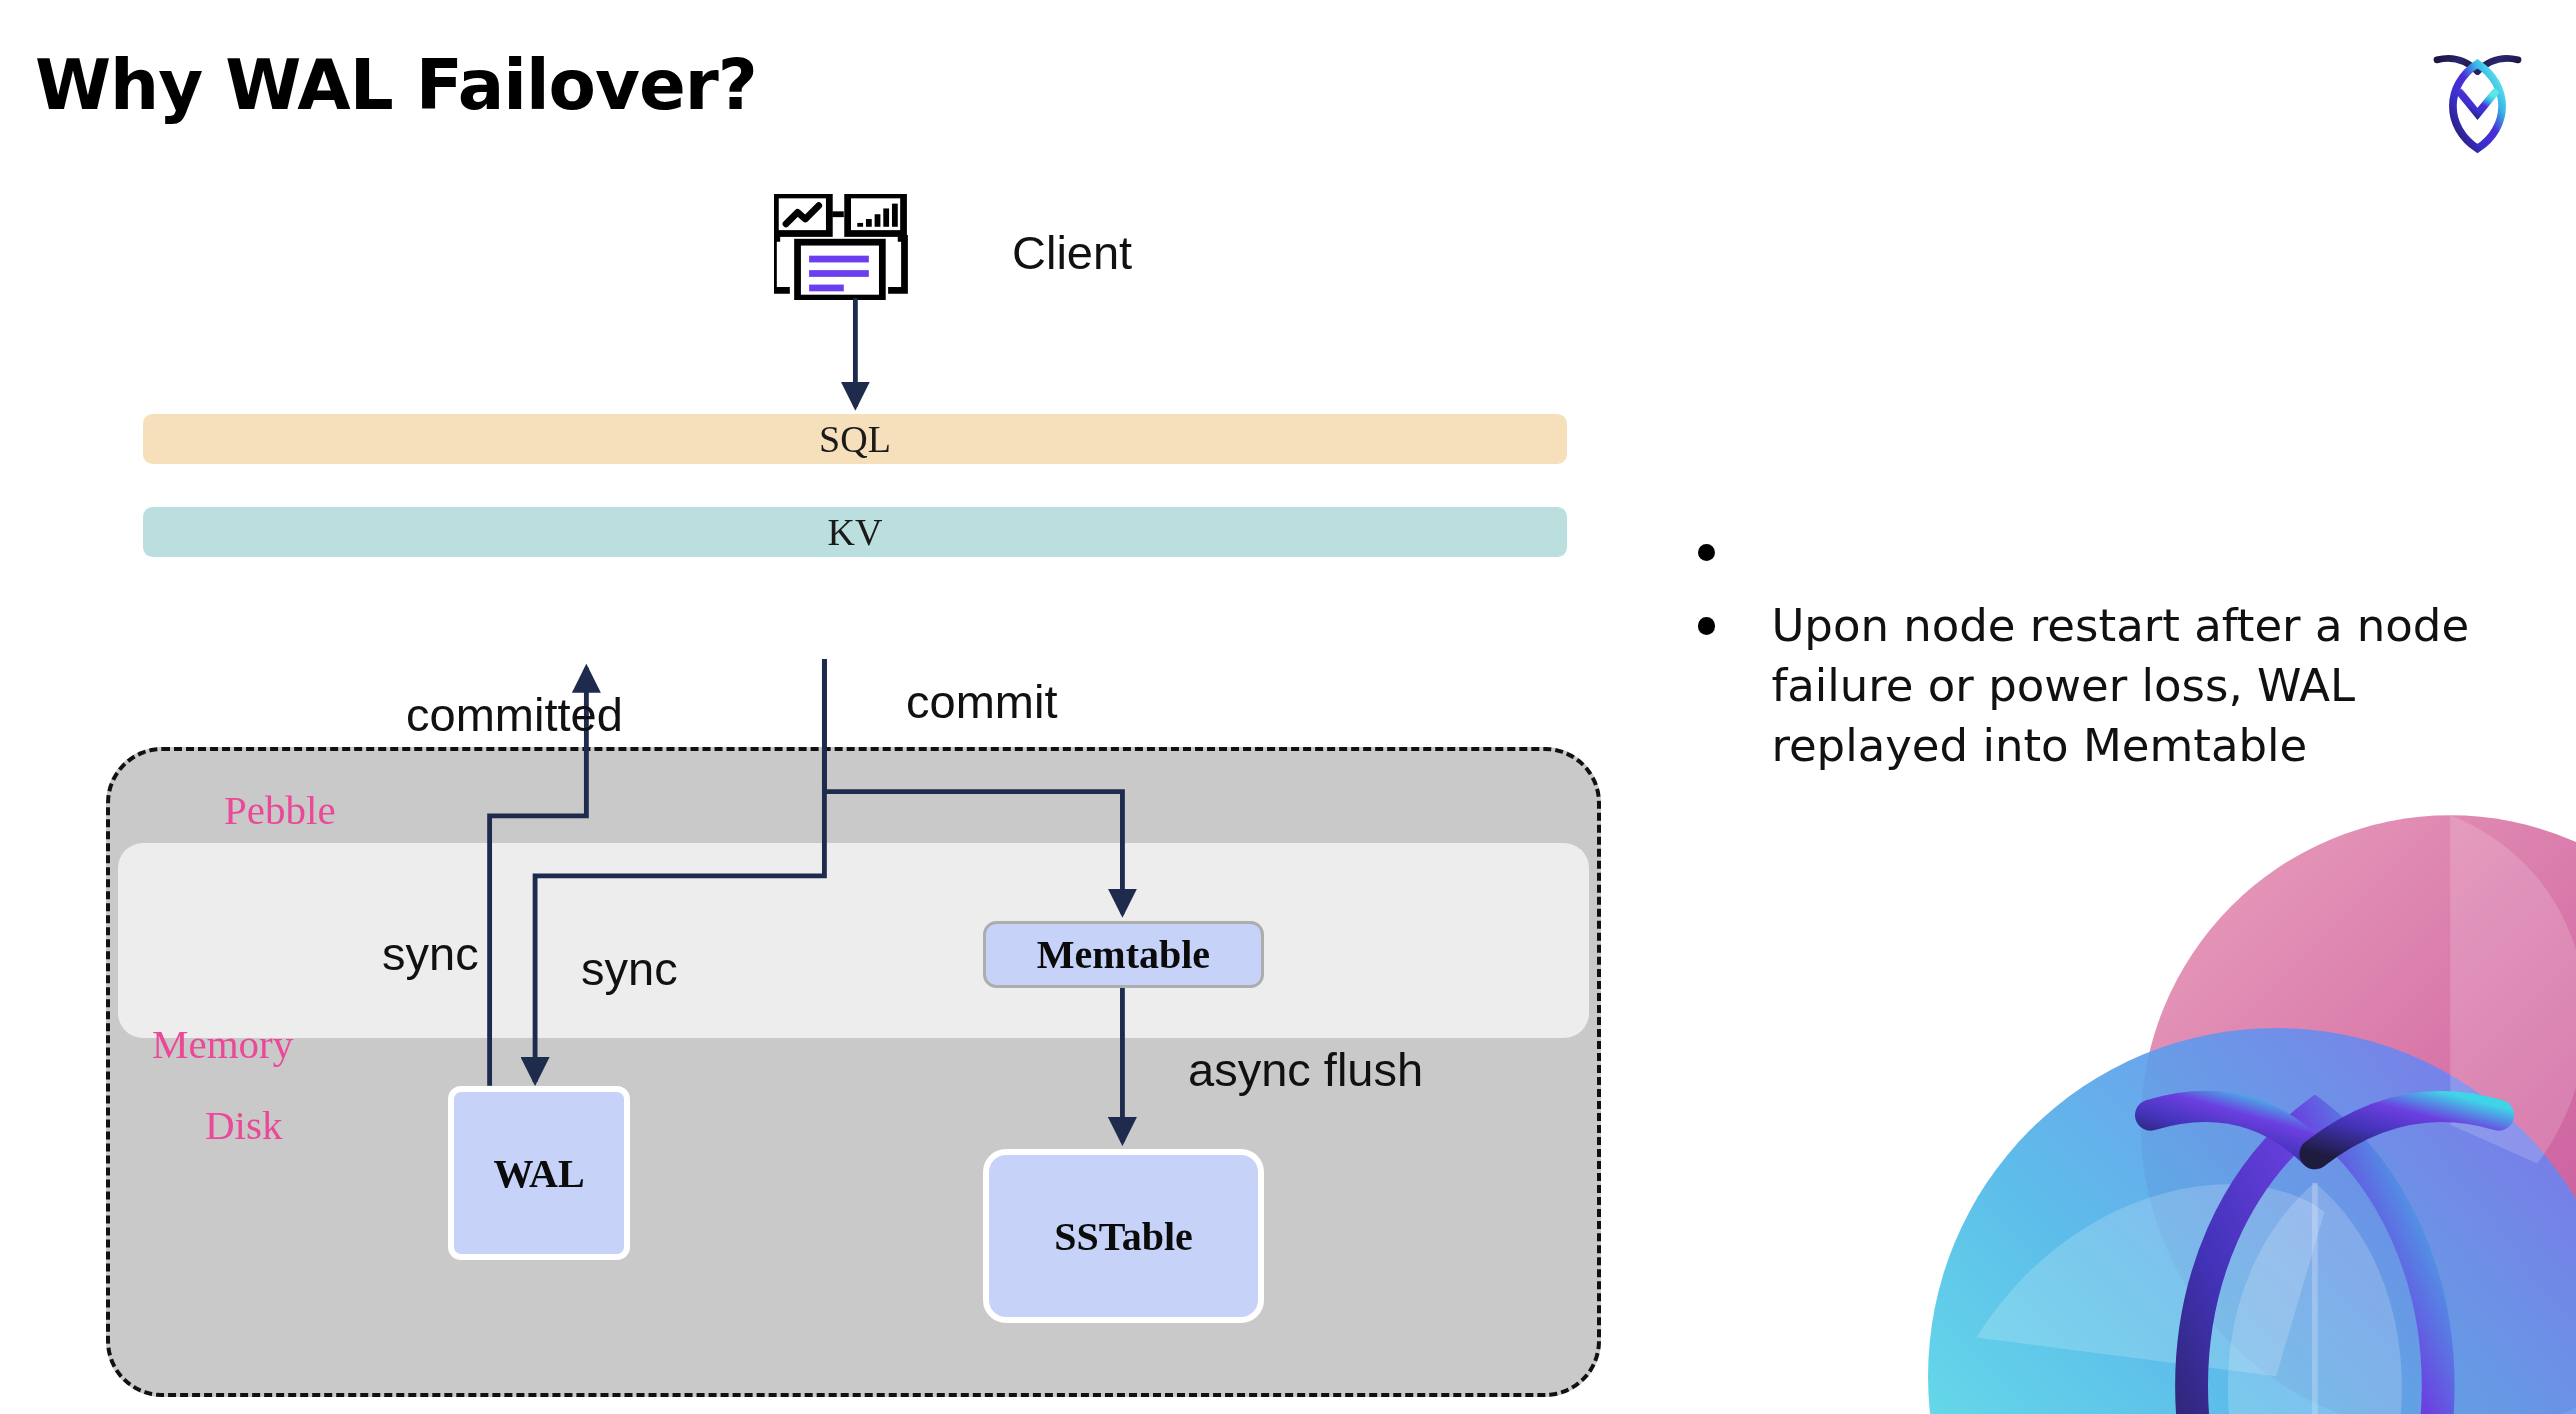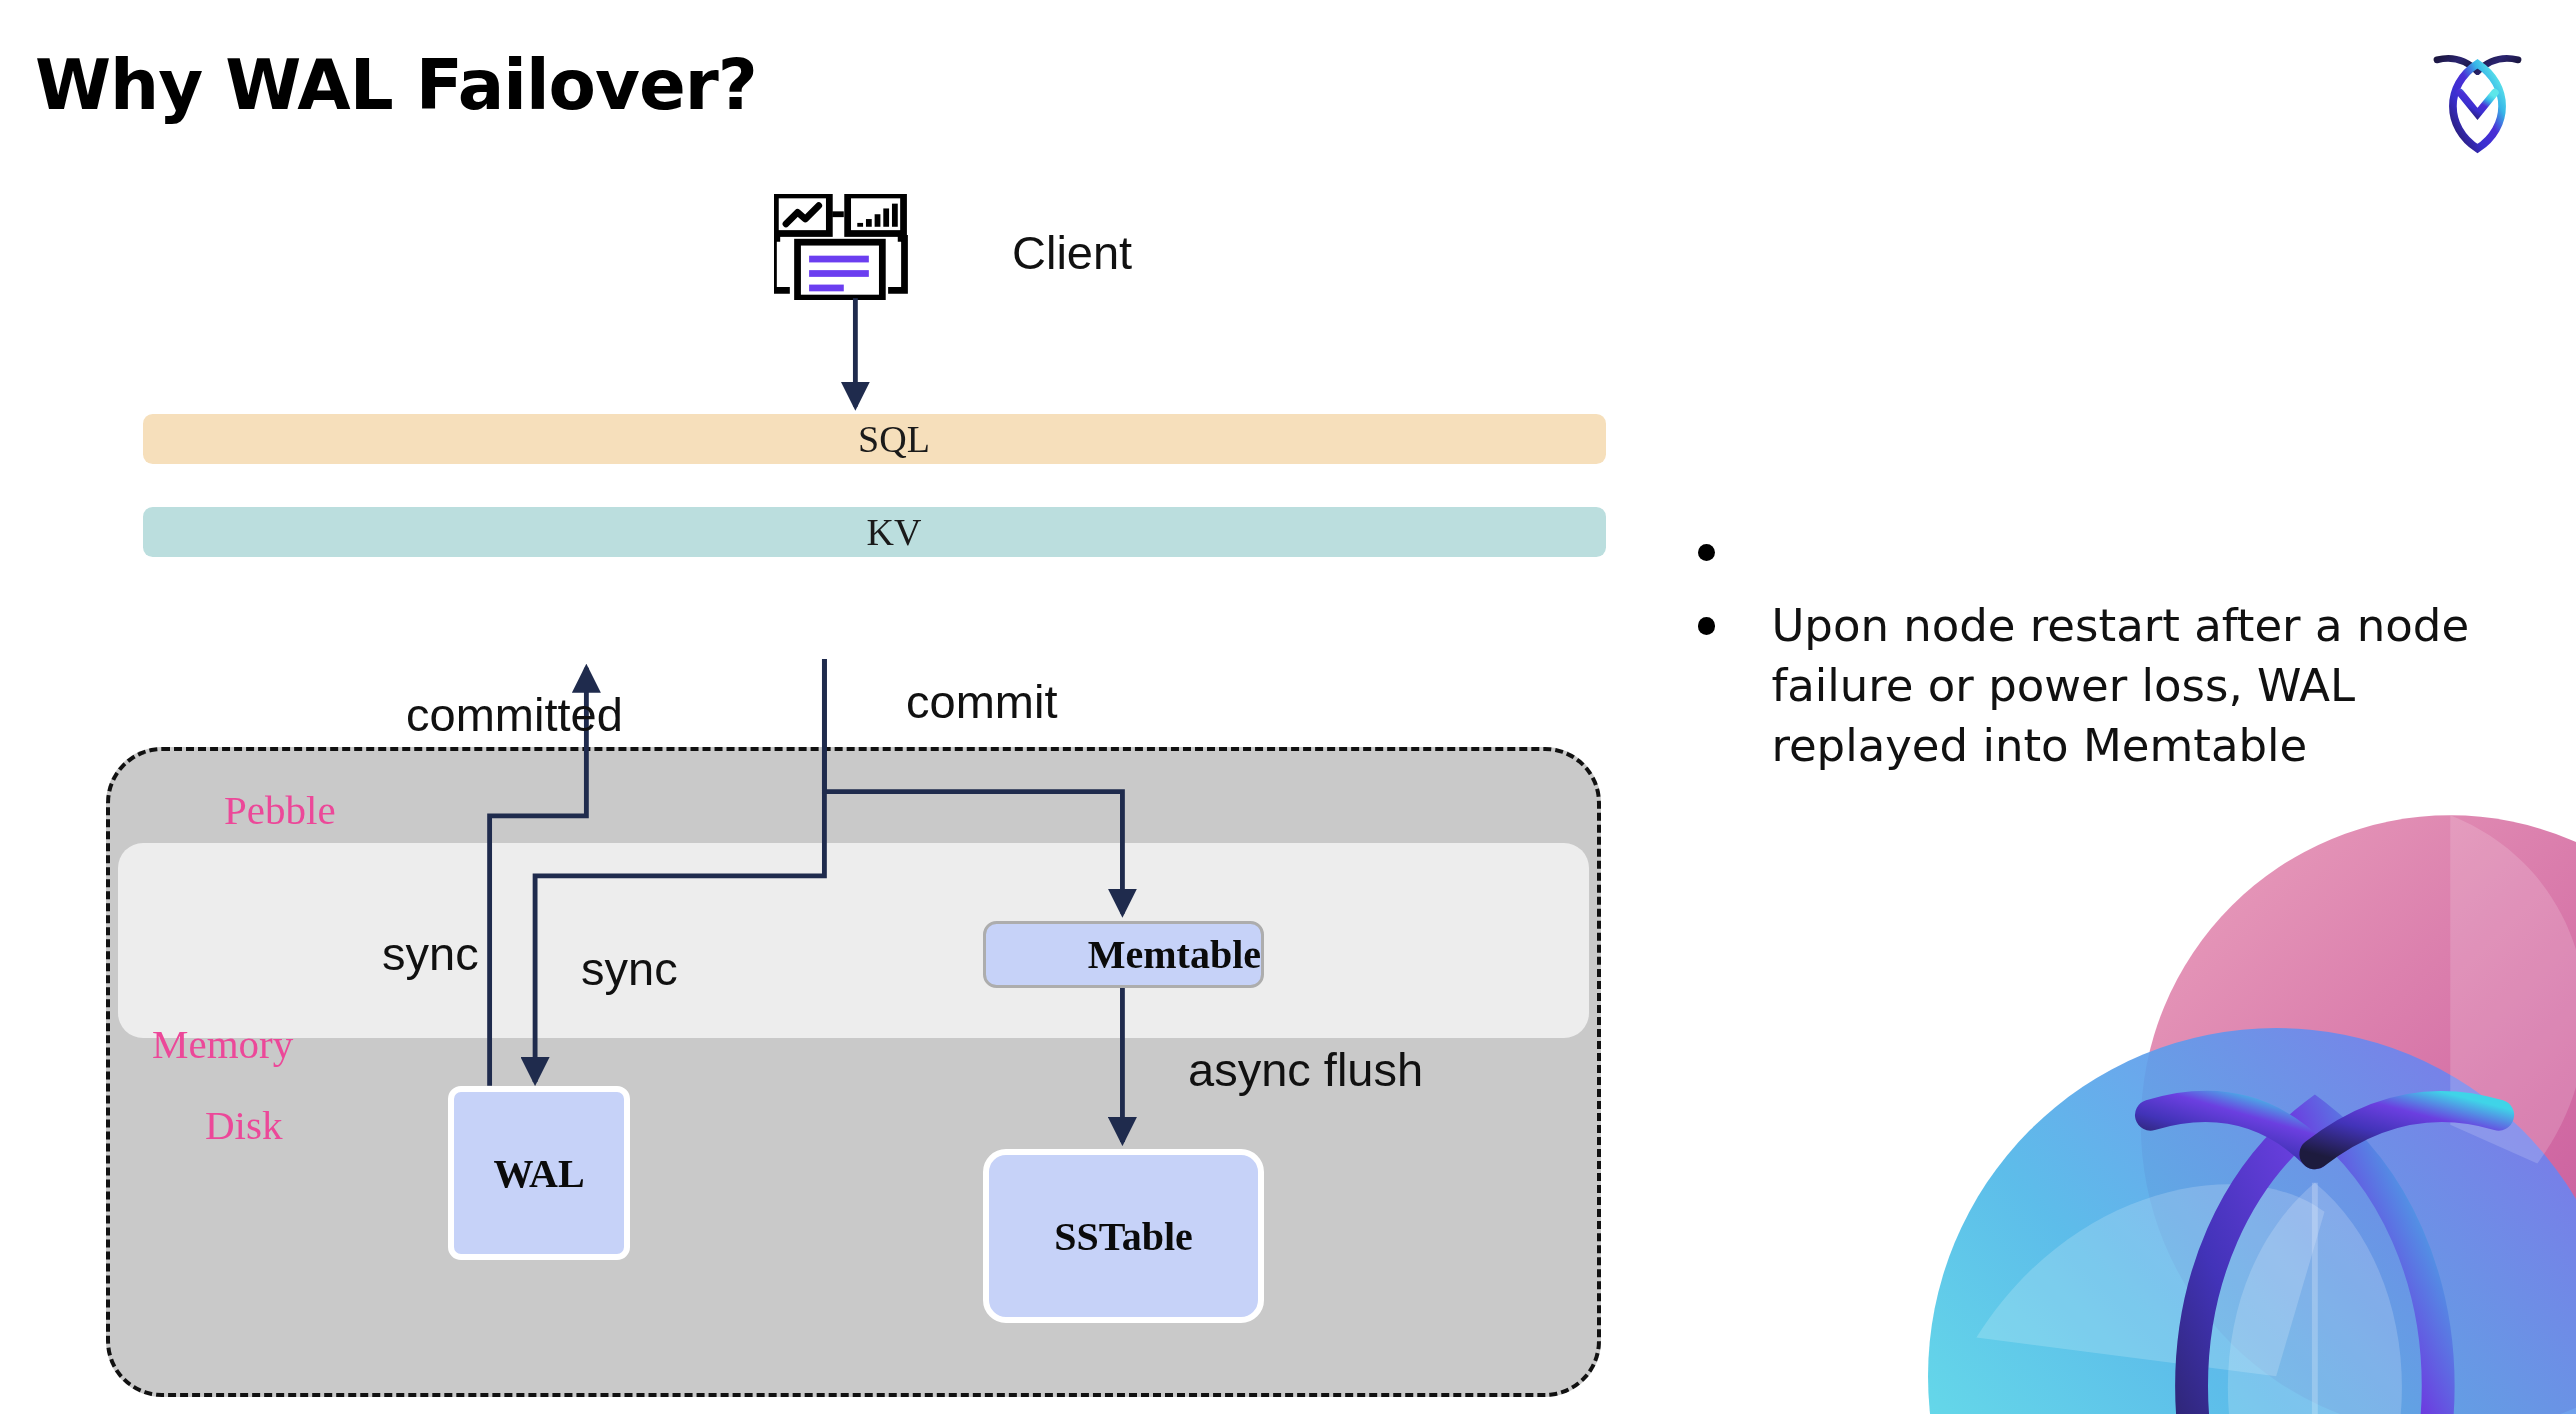--- a/index.html
+++ b/index.html
@@ -62,21 +62,20 @@
     position: absolute;
     left: 143px;
     width: 1424px;
     border-radius: 9.7px;
     display: flex;
     align-items: center;
     justify-content: center;
     font-family: "Liberation Serif", serif;
     font-size: 38px;
     color: #1a1a1a;
-    padding-left: 39px;
   }
   #bar-sql { top: 414px; height: 50px; background: #F6DFBB; }
   #bar-kv  { top: 507px; height: 50px; background: #BBDEDE; }
   #bar-storage { top: 578px; height: 81px; background: #D8D2E6; }
 
   #pebble-container {
     position: absolute;
     left: 106px;
     top: 747px;
     width: 1495px;
@@ -114,21 +113,21 @@
     align-items: center;
     justify-content: center;
     font-family: "Liberation Serif", serif;
     font-weight: 700;
     font-size: 40px;
     color: #0b0b0b;
     box-sizing: border-box;
   }
   #node-memtable {
     left: 983px; top: 921px; width: 281px; height: 67px;
-    border: 3.9px solid #ADADAD; border-radius: 13.5px; justify-content: flex-end;
+    border: 3.9px solid #ADADAD; border-radius: 13.5px;
   }
   #node-wal {
     left: 448px; top: 1086px; width: 182px; height: 174px;
     border: 6.8px solid #FFFFFF; border-radius: 13px;
   }
   #node-sstable {
     left: 983px; top: 1149px; width: 281px; height: 174px;
     border: 6.8px solid #FFFFFF; border-radius: 23px; justify-content: center;
   }
 

